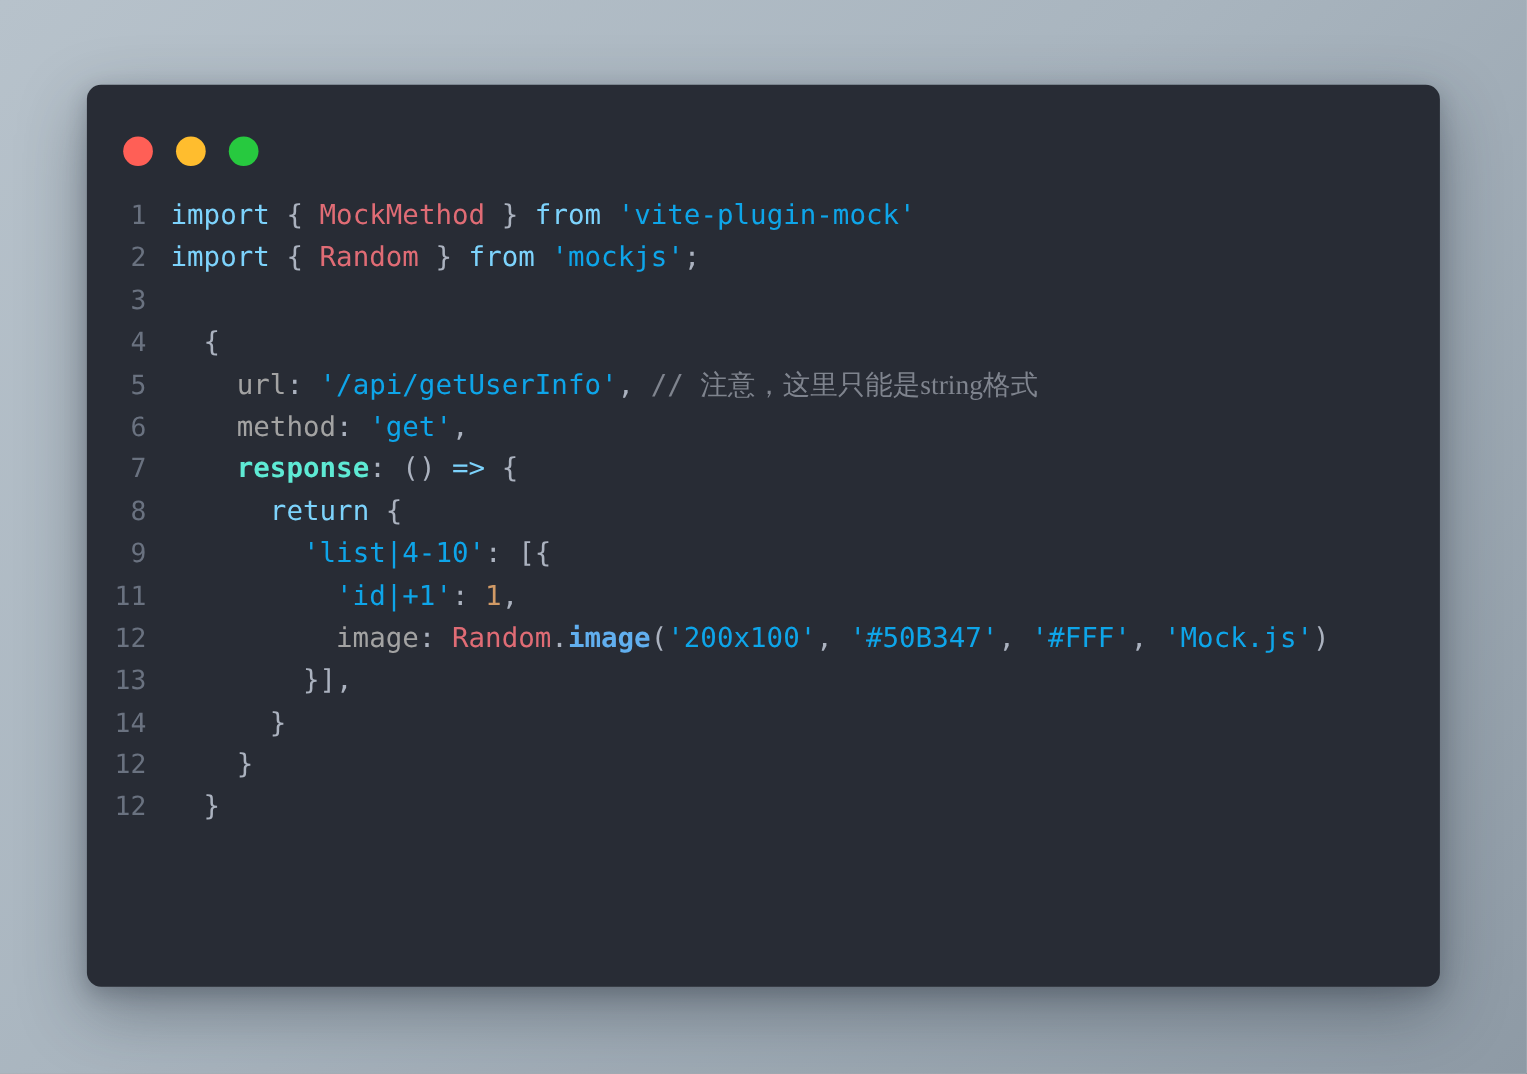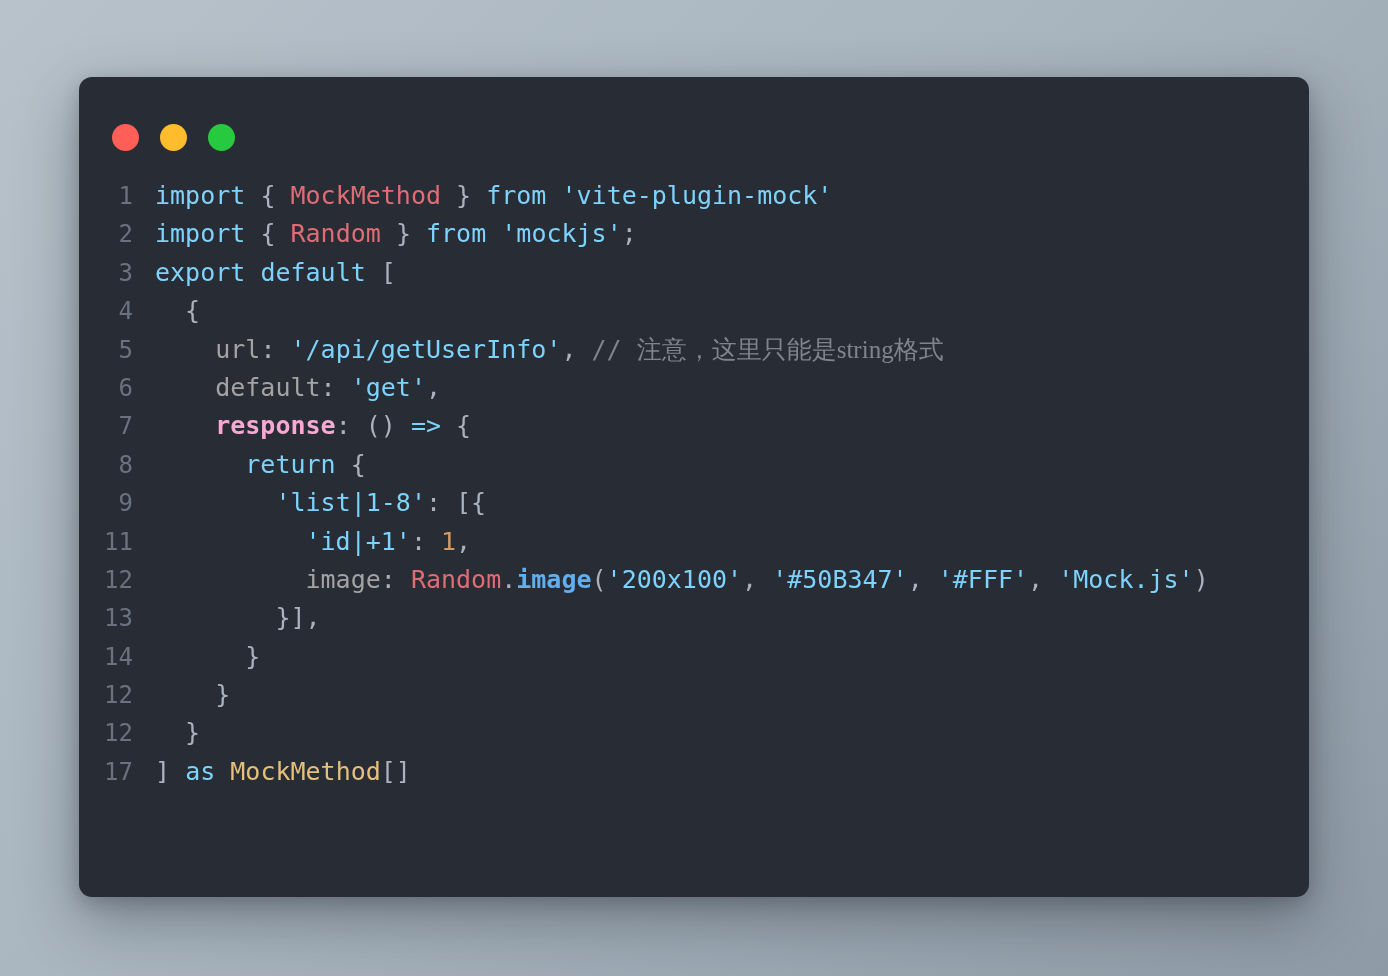--- a/index.html
+++ b/index.html
@@ -73,24 +73,24 @@
   }
 
   .code-text {
     color: #c3c8d1;
     font-size: 25px;
     letter-spacing: 0px;
   }
 
   
   .tok-keyword  { color: #7dd3fc; }
-  .tok-string   { color: #7dd3fc; }
+  .tok-string   { color: #0ea5e9; }
   .tok-class    { color: #e06c75; }
   .tok-prop     { color: #a3a3a3; }
-  .tok-func     { color: #f9a8d4; font-weight: bold; }
+  .tok-func     { color: #5eead4; font-weight: bold; }
   .tok-method   { color: #61afef; font-weight: bold; }
   .tok-number   { color: #d19a66; }
   .tok-comment  { color: #7f848e; }
   .tok-type     { color: #e5c07b; }
   .tok-punct    { color: #abb2bf; }
   .tok-plain    { color: #abb2bf; }
   .tok-cjk      { font-family: Liberation Serif, serif; }
 </style>
 </head>
 <body>
@@ -99,29 +99,28 @@
 
   <div class="titlebar">
     <span class="dot dot-close"></span>
     <span class="dot dot-minimize"></span>
     <span class="dot dot-maximize"></span>
   </div>
 
   <div class="code-area" id="code-area">
       <div class="code-line"><span class="gutter">1</span><span class="code-text"><span class="tok-keyword">import</span><span class="tok-plain"> </span><span class="tok-punct">{</span><span class="tok-plain"> </span><span class="tok-class">MockMethod</span><span class="tok-plain"> </span><span class="tok-punct">}</span><span class="tok-plain"> </span><span class="tok-keyword">from</span><span class="tok-plain"> </span><span class="tok-string">'vite-plugin-mock'</span></span></div>
       <div class="code-line"><span class="gutter">2</span><span class="code-text"><span class="tok-keyword">import</span><span class="tok-plain"> </span><span class="tok-punct">{</span><span class="tok-plain"> </span><span class="tok-class">Random</span><span class="tok-plain"> </span><span class="tok-punct">}</span><span class="tok-plain"> </span><span class="tok-keyword">from</span><span class="tok-plain"> </span><span class="tok-string">'mockjs'</span><span class="tok-punct">;</span></span></div>
-      <div class="code-line"><span class="gutter">3</span><span class="code-text"><span class="tok-keyword">export</span><span class="tok-plain"> </span><span class="tok-keyword">default</span><span class="tok-plain"> </span><span class="tok-punct">[</span></span></div>
+      <div class="code-line"><span class="gutter">3</span></div>
       <div class="code-line"><span class="gutter">4</span><span class="code-text"><span class="tok-punct">  {</span></span></div>
       <div class="code-line"><span class="gutter">5</span><span class="code-text"><span class="tok-plain">    </span><span class="tok-prop">url</span><span class="tok-punct">: </span><span class="tok-string">'/api/getUserInfo'</span><span class="tok-punct">, </span><span class="tok-comment">// </span><span class="tok-comment tok-cjk">注意，这里只能是string格式</span></span></div>
-      <div class="code-line"><span class="gutter">6</span><span class="code-text"><span class="tok-plain">    </span><span class="tok-prop">default</span><span class="tok-punct">: </span><span class="tok-string">'get'</span><span class="tok-punct">,</span></span></div>
+      <div class="code-line"><span class="gutter">6</span><span class="code-text"><span class="tok-plain">    </span><span class="tok-prop">method</span><span class="tok-punct">: </span><span class="tok-string">'get'</span><span class="tok-punct">,</span></span></div>
       <div class="code-line"><span class="gutter">7</span><span class="code-text"><span class="tok-plain">    </span><span class="tok-func">response</span><span class="tok-punct">: </span><span class="tok-punct">()</span><span class="tok-plain"> </span><span class="tok-keyword">=&gt;</span><span class="tok-plain"> </span><span class="tok-punct">{</span></span></div>
       <div class="code-line"><span class="gutter">8</span><span class="code-text"><span class="tok-plain">      </span><span class="tok-keyword">return</span><span class="tok-plain"> </span><span class="tok-punct">{</span></span></div>
-      <div class="code-line"><span class="gutter">9</span><span class="code-text"><span class="tok-plain">        </span><span class="tok-string">'list|1-8'</span><span class="tok-punct">: </span><span class="tok-punct">[{</span></span></div>
+      <div class="code-line"><span class="gutter">9</span><span class="code-text"><span class="tok-plain">        </span><span class="tok-string">'list|4-10'</span><span class="tok-punct">: </span><span class="tok-punct">[{</span></span></div>
       <div class="code-line"><span class="gutter">11</span><span class="code-text"><span class="tok-plain">          </span><span class="tok-string">'id|+1'</span><span class="tok-punct">: </span><span class="tok-number">1</span><span class="tok-punct">,</span></span></div>
       <div class="code-line"><span class="gutter">12</span><span class="code-text"><span class="tok-plain">          </span><span class="tok-prop">image</span><span class="tok-punct">: </span><span class="tok-class">Random</span><span class="tok-punct">.</span><span class="tok-method">image</span><span class="tok-punct">(</span><span class="tok-string">'200x100'</span><span class="tok-punct">, </span><span class="tok-string">'#50B347'</span><span class="tok-punct">, </span><span class="tok-string">'#FFF'</span><span class="tok-punct">, </span><span class="tok-string">'Mock.js'</span><span class="tok-punct">)</span></span></div>
       <div class="code-line"><span class="gutter">13</span><span class="code-text"><span class="tok-punct">        }],</span></span></div>
       <div class="code-line"><span class="gutter">14</span><span class="code-text"><span class="tok-punct">      }</span></span></div>
       <div class="code-line"><span class="gutter">12</span><span class="code-text"><span class="tok-punct">    }</span></span></div>
       <div class="code-line"><span class="gutter">12</span><span class="code-text"><span class="tok-punct">  }</span></span></div>
-      <div class="code-line"><span class="gutter">17</span><span class="code-text"><span class="tok-punct">]</span><span class="tok-plain"> </span><span class="tok-keyword">as</span><span class="tok-plain"> </span><span class="tok-type">MockMethod</span><span class="tok-punct">[]</span></span></div>
     </div>
 
 </div>
 
 </body></html>

